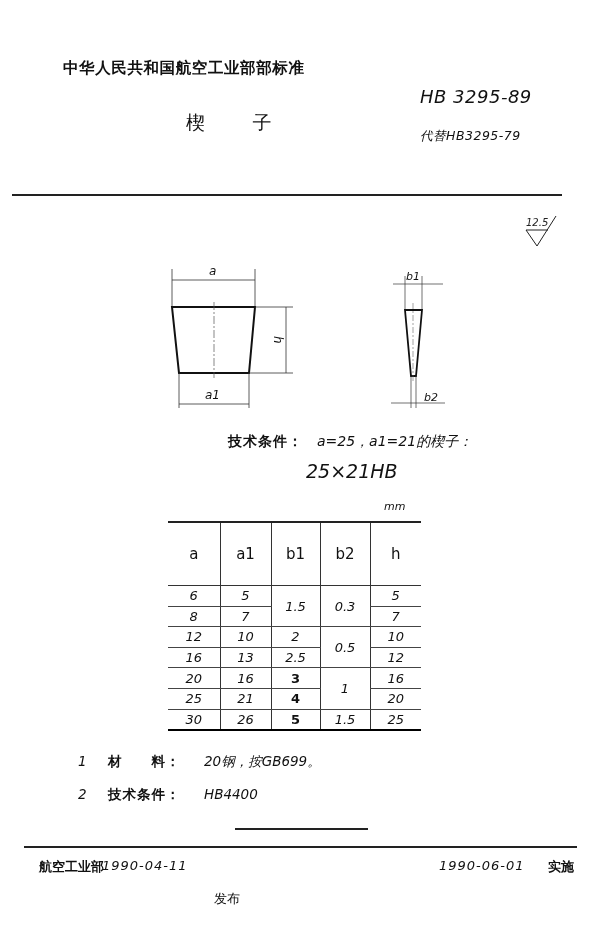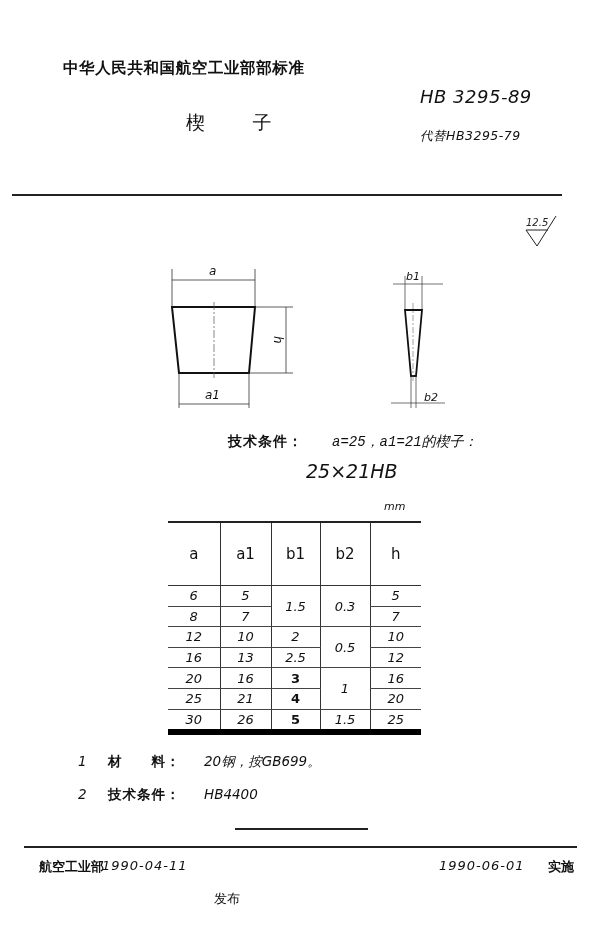--- a/index.html
+++ b/index.html
@@ -8,29 +8,29 @@
   .org { left:63px; top:58px; font-size:15.5px; font-weight:bold; letter-spacing:0.6px; white-space:nowrap; }
   .stdno { left:420px; top:86px; font-size:18px; font-style:italic; font-family:"DejaVu Sans", sans-serif; letter-spacing:0.5px; }
   .title { left:186px; top:110px; font-size:19px; font-family:Liberation Mono, monospace; letter-spacing:18px; }
   .replace { left:420px; top:128px; font-size:12.5px; font-style:italic; letter-spacing:0.5px; }
   .hr-top { left:12px; top:194px; width:550px; height:2px; background:#222; }
   .rough { left:522px; top:210px; width:40px; height:40px; }
   .diagram1 { left:165px; top:262px; width:140px; height:150px; }
   .diagram2 { left:385px; top:268px; width:75px; height:150px; }
   .example1 { left:228px; top:433px; font-size:14px; white-space:nowrap; }
   .example1 .label { font-weight:bold; letter-spacing:1px; }
-  .example1 .val { font-style:italic; margin-left:29px;font-family:Liberation Mono, monospace; }
+  .example1 .val { font-style:italic; margin-left:14px; }
   .example2 { left:306px; top:460px; font-size:19px; font-style:italic; }
   .unit { left:384px; top:500px; font-size:11px; font-style:italic; }
   table.spec { position:absolute; left:168px; top:521px; width:253px; border-collapse:collapse; font-style:italic; font-size:13px; }
   table.spec td, table.spec th { text-align:center; padding:0; border-left:1px solid #333; }
   table.spec tr > :first-child { border-left:none; }
   table.spec thead th { height:62px; font-weight:normal; font-size:15px; font-style:normal; border-top:2px solid #222; border-bottom:1.5px solid #333; }
   table.spec tbody td { height:19.6px; border-bottom:1px solid #444; }
-  table.spec tbody tr:last-child td { border-bottom:6px solid #000000; }
+  table.spec tbody tr:last-child td { border-bottom:2px solid #000000; }
   table.spec col.c1 { width:52px; } table.spec col.c2 { width:51px; } table.spec col.c3 { width:49px; } table.spec col.c4 { width:50px; } table.spec col.c5 { width:51px; }
   .note { font-size:13.5px; white-space:nowrap; }
   .note .num { display:inline-block; width:30px; font-style:italic; }
   .note .k { display:inline-block; width:96px; font-weight:bold; letter-spacing:1px; }
   .note .v { font-style:italic; }
   .n1 { left:78px; top:753px; } .n2 { left:78px; top:786px; }
   .endline { left:235px; top:828px; width:133px; height:1.5px; background:#222; }
   .hr-bot { left:24px; top:846px; width:553px; height:2px; background:#222; }
   .foot { top:858px; font-size:13px; white-space:nowrap; }
   .f-org { left:31px; font-weight:bold;margin-left:8px; }

